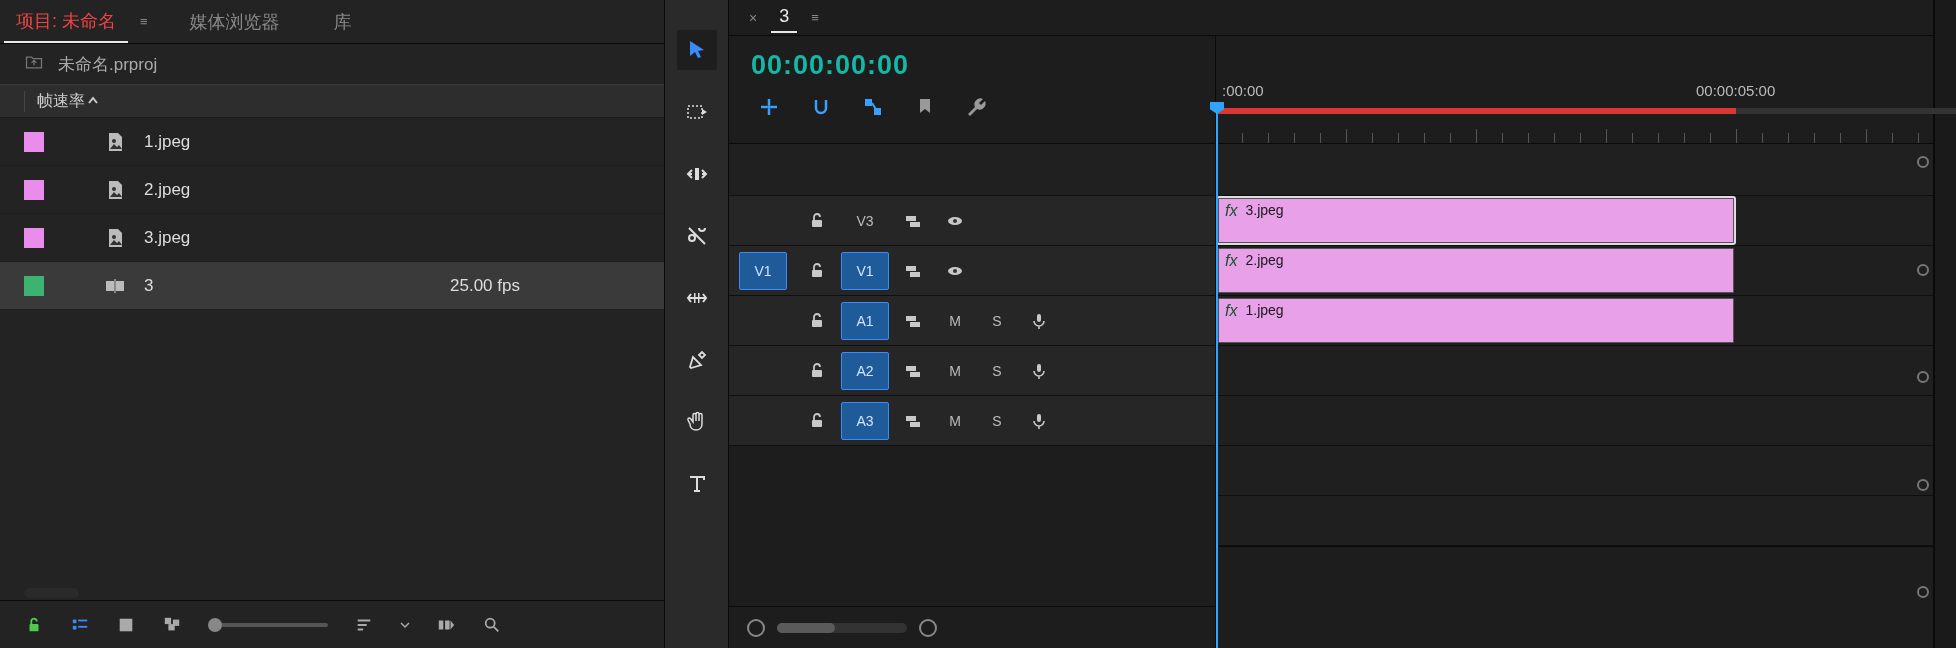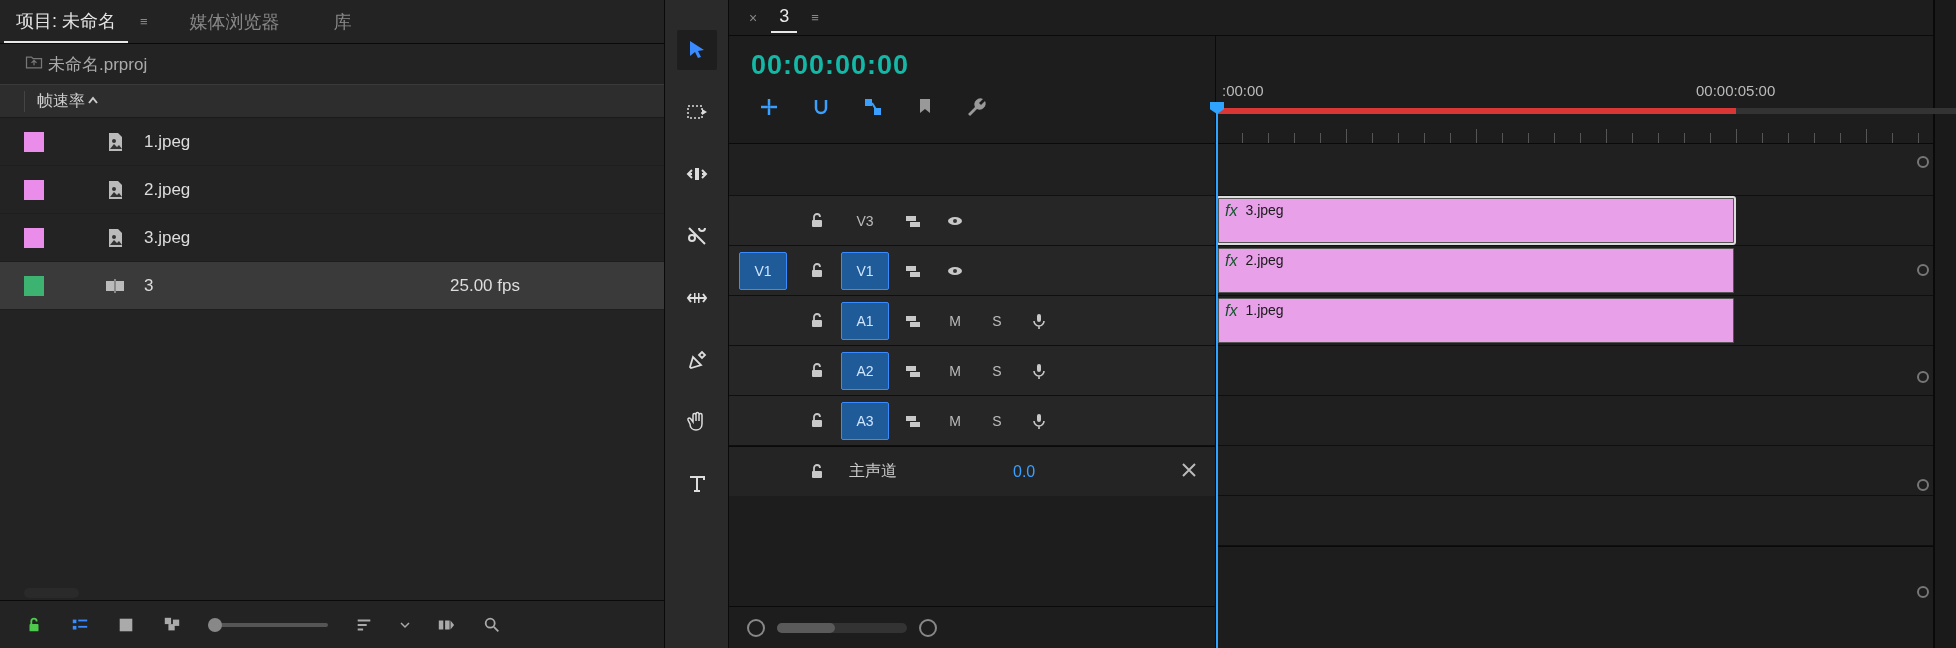--- a/index.html
+++ b/index.html
@@ -2,24 +2,24 @@
 <html><head>
   <meta charset="utf-8">
   <style>
     * { margin: 0; padding: 0; box-sizing: border-box; font-family: -apple-system, BlinkMacSystemFont, "Segoe UI", sans-serif; }
     body { background: #1a1a1a; color: #d0d0d0; font-size: 13px; overflow: hidden; width: 1956px; height: 648px; display: flex; }
 
     
     .project-panel { width: 665px; height: 100%; background: #232323; display: flex; flex-direction: column; border-right: 1px solid #0a0a0a; }
     .tabs { display: flex; align-items: center; height: 44px; padding: 0 4px; gap: 30px; border-bottom: 1px solid #0a0a0a; }
     .tab { color: #888; font-size: 18px; cursor: pointer; padding: 8px 12px; }
-    .tab.active { color: #e5e5e5; border-bottom: 2px solid #e8e8e8; }
+    .tab.active { color: #ef4444; border-bottom: 2px solid #e8e8e8; }
     .tab-menu { color: #888; cursor: pointer; margin-left: -18px; }
 
-    .proj-breadcrumb { display: flex; align-items: center; height: 40px; padding: 0 24px; gap: 4px; color: #aaa; font-size: 17px; }
+    .proj-breadcrumb { display: flex; align-items: center; height: 40px; padding: 0 24px; gap: 14px; color: #aaa; font-size: 17px; }
     .folder-icon svg { width: 20px; height: 20px; fill: #777; }
 
     .search-row { display: flex; align-items: center; padding: 4px 24px 8px 24px; gap: 20px; }
     .search-input { flex: 0 0 395px; height: 34px; background: #161616; border: 1px solid #0a0a0a; border-radius: 2px; color: #ccc; padding: 0 10px; display: flex; align-items: center; }
     .search-input svg { width: 16px; height: 16px; fill: #999; }
     .bin-icon { width: 30px; height: 26px; display: flex; align-items: center; justify-content: center; }
     .bin-icon svg { width: 22px; height: 18px; fill: #aaa; }
     .item-count { margin-left: auto; color: #ccc; font-size: 17px; }
 
     .list-header { display: flex; align-items: center; height: 34px; background: #2d2d2d; border-top: 1px solid #3a3a3a; border-bottom: 1px solid #1a1a1a; padding: 0 24px; font-size: 16px; color: #ccc; }
@@ -466,33 +466,20 @@
               </svg>
             </span>
             <span class="th-letter">M</span>
             <span class="th-letter">S</span>
             <span class="th-btn">
               <svg viewBox="0 0 18 18">
                 <rect x="7" y="2" width="4" height="8" rx="2" fill="#c8c8c8"></rect>
                 <path d="M4 9a5 5 0 0010 0M9 14v3" stroke="#c8c8c8" stroke-width="1.6" fill="none"></path>
               </svg>
             </span>
-          </div>
-          <div class="th-master">
-            <span class="th-btn th-lock">
-              <svg viewBox="0 0 18 18">
-                <rect x="4" y="8" width="10" height="7" rx="1" fill="#c8c8c8"></rect>
-                <path d="M6 8V5a3 3 0 016 0" fill="none" stroke="#c8c8c8" stroke-width="1.8"></path>
-              </svg>
-            </span>
-            <span class="th-master-label">主声道</span>
-            <span class="th-master-val">0.0</span>
-            <span class="th-mix-icon"><svg viewBox="0 0 20 20">
-                <path d="M4 4l6 6-6 6M16 4l-6 6 6 6" fill="none" stroke="#bbb" stroke-width="2"></path>
-              </svg></span>
           </div>
         </div>
 
       <div class="htrack-scroll">
         <span class="scroll-end"></span>
         <div class="scroll-bar-bg">
             <div class="scroll-bar-thumb"></div>
           </div>
         <span class="scroll-end"></span>
       </div>

